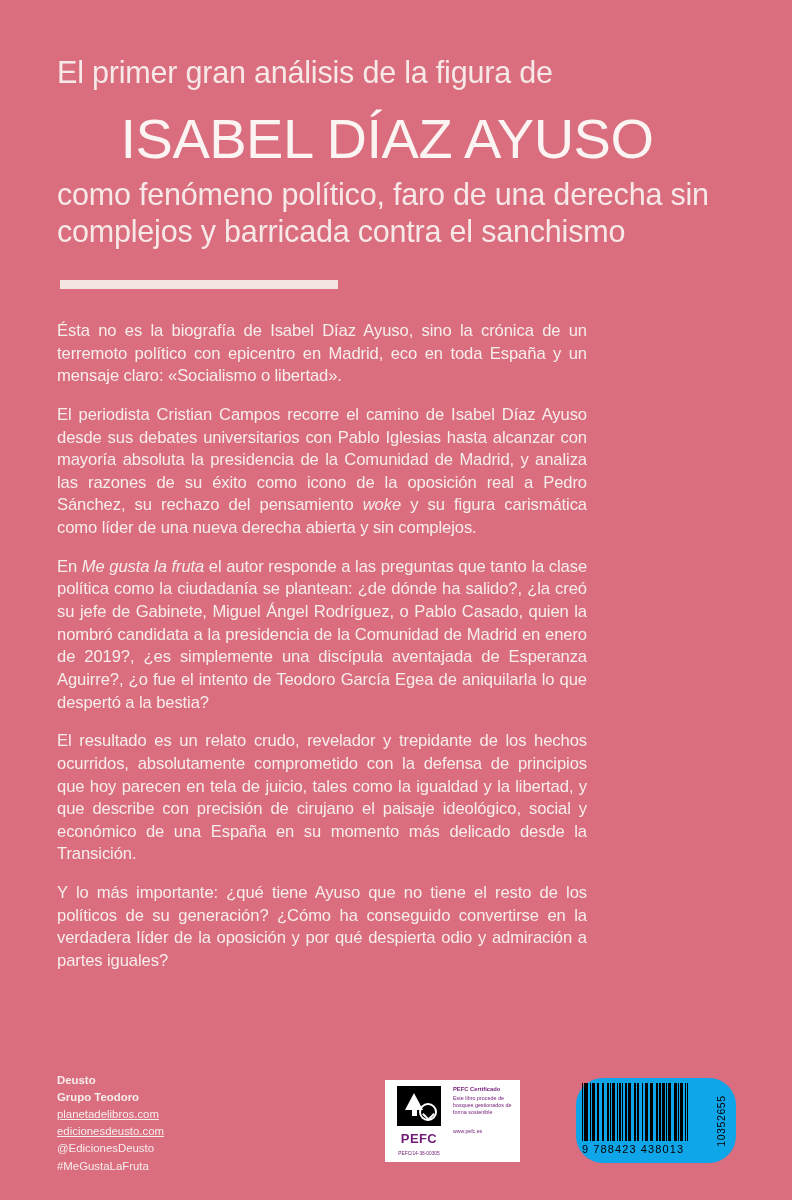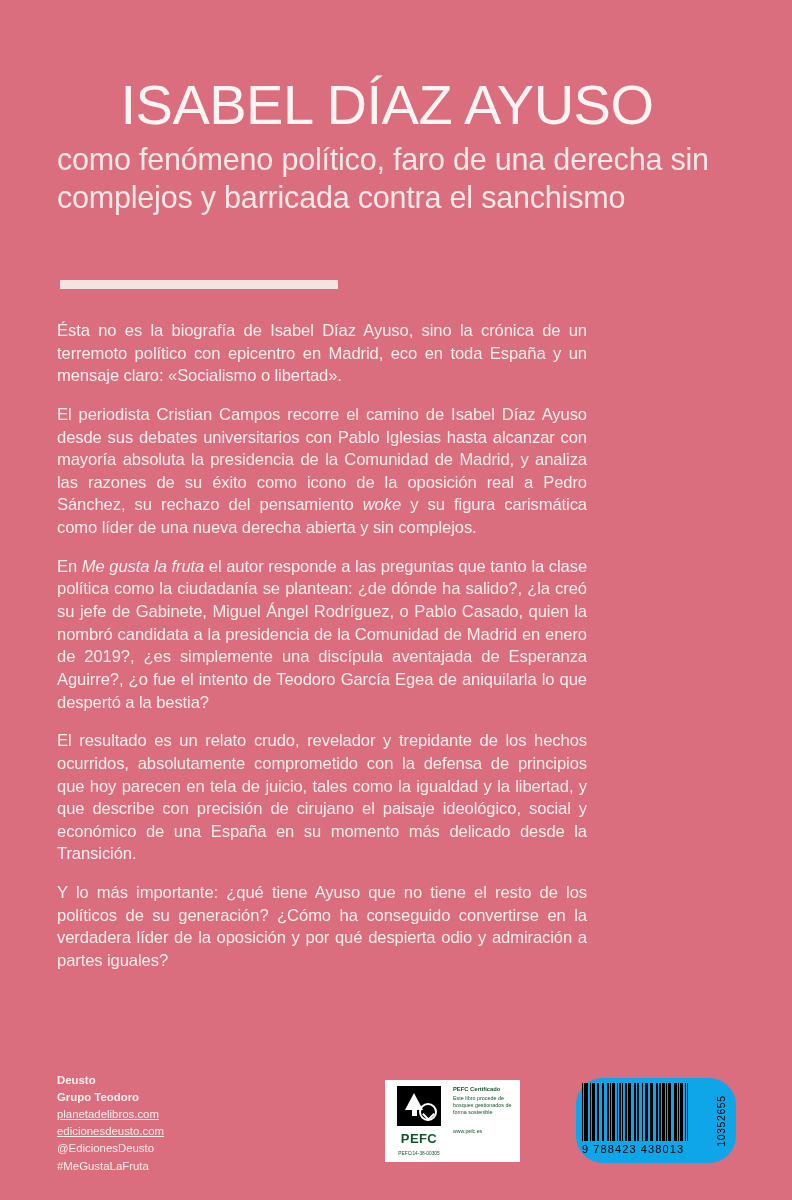--- a/index.html
+++ b/index.html
@@ -109,21 +109,21 @@
   .pefc {
     position: absolute;
     left: 385px;
     top: 1080px;
     width: 135px;
     height: 82px;
     background: #ffffff;
     box-sizing: border-box;
     display: flex;
     padding: 6px 7px;
-    color: #14532d;
+    color: #701a75;
   }
   .pefc-left {
     width: 54px;
     display: flex;
     flex-direction: column;
     align-items: center;
     justify-content: space-between;
   }
   .pefc-logo {
     width: 44px;
@@ -255,20 +255,21 @@
     color: #000;
     white-space: nowrap;
   }
 </style>
 </head>
 <body>
 
 <div class="page">
 
   <div class="headline">
+    <p class="head-line-1">El primer gran análisis de la figura de</p>
     <div class="head-name">ISABEL DÍAZ AYUSO</div>
     <p class="head-line-3">como fenómeno político, faro de una derecha sin complejos y barricada contra el sanchismo</p>
   </div>
 
   <div class="divider"></div>
 
   <div class="body-copy">
     <p>Ésta no es la biografía de Isabel Díaz Ayuso, sino la crónica de un terremoto político con epicentro en Madrid, eco en toda España y un mensaje claro: «Socialismo o libertad».</p>
     <p>El periodista Cristian Campos recorre el camino de Isabel Díaz Ayuso desde sus debates universitarios con Pablo Iglesias hasta alcanzar con mayoría absoluta la presidencia de la Comunidad de Madrid, y analiza las razones de su éxito como icono de la oposición real a Pedro Sánchez, su rechazo del pensamiento <em>woke</em> y su figura carismática como líder de una nueva derecha abierta y sin complejos.</p>
     <p>En <em>Me gusta la fruta</em> el autor responde a las preguntas que tanto la clase política como la ciudadanía se plantean: ¿de dónde ha salido?, ¿la creó su jefe de Gabinete, Miguel Ángel Rodríguez, o Pablo Casado, quien la nombró candidata a la presidencia de la Comunidad de Madrid en enero de 2019?, ¿es simplemente una discípula aventajada de Esperanza Aguirre?, ¿o fue el intento de Teodoro García Egea de aniquilarla lo que despertó a la bestia?</p>

